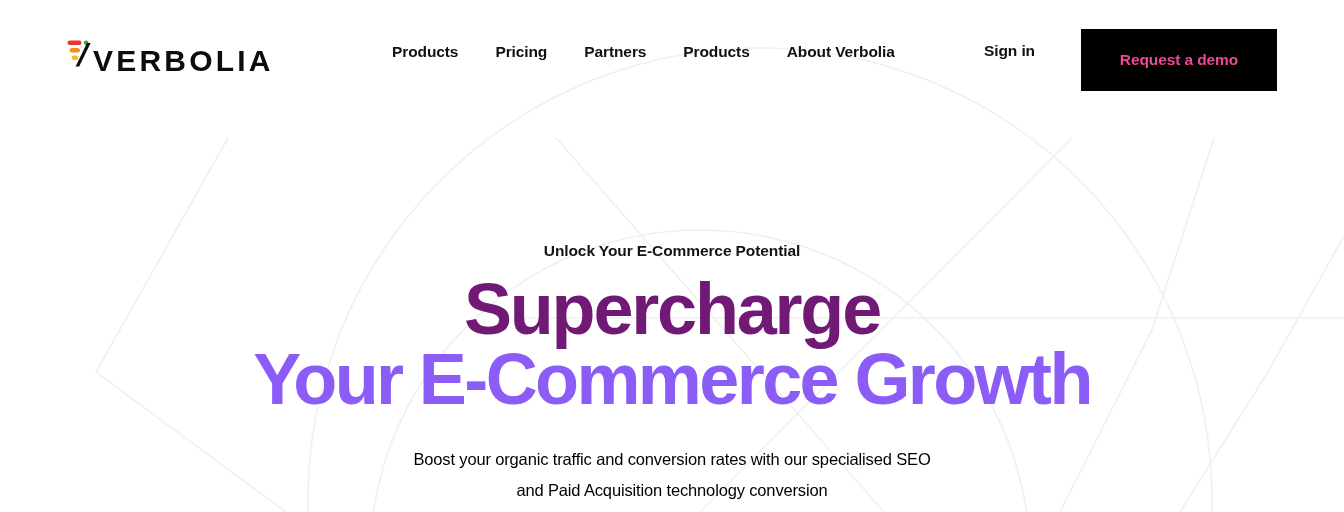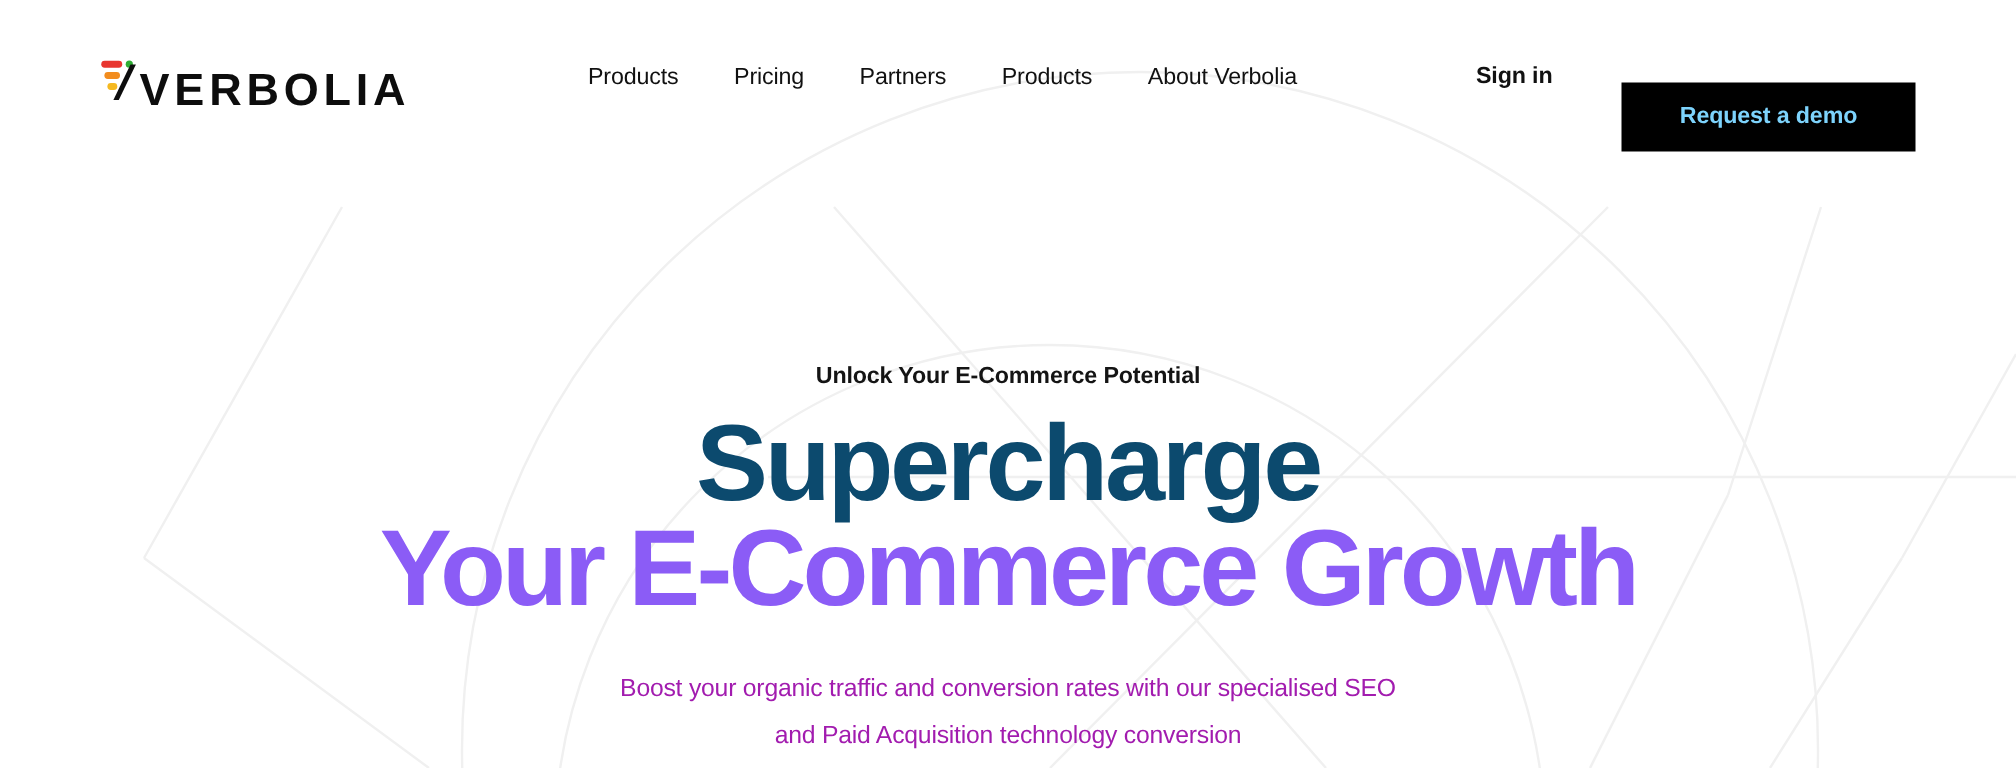--- a/index.html
+++ b/index.html
@@ -74,21 +74,21 @@
     top: 0;
     height: 104px;
     display: flex;
     align-items: center;
     gap: 0px;
   }
 
   .nav-link {
     font-family: "Liberation Sans", sans-serif;
     font-size: 15.5px;
-    font-weight: 400;
+    font-weight: 700;
     color: #111111;
     text-decoration: none;
     white-space: nowrap;
     letter-spacing: -0.1px;
     padding: 10px 0;
     margin-right: 37px;
   }
 
   .nav-link:last-child { margin-right: 0; }
 
@@ -103,34 +103,33 @@
     text-decoration: none;
     white-space: nowrap;
     letter-spacing: -0.1px;
   }
 
   #cta-demo-button {
     position: absolute;
     left: 1081px;
     top: 29px;
     width: 196px;
-    height: 46px;
+    height: 62px;
     background: #000000;
-    color: #7dd3fc;
+    color: #ec4899;
     border: none;
     font-family: "Liberation Sans", sans-serif;
     font-size: 15.5px;
     font-weight: 700;
     letter-spacing: -0.1px;
     cursor: pointer;
     display: flex;
     align-items: center;
     justify-content: center;
     white-space: nowrap;
-    margin-top: 26px;
   }
 
   
   #hero-section {
     position: absolute;
     top: 0;
     left: 0;
     width: 1176px;
     height: 512px;
     z-index: 5;
@@ -157,21 +156,21 @@
     width: 1344px;
     font-family: "Liberation Sans", sans-serif;
     font-weight: 700;
     line-height: 1;
   }
 
   #headline-line-1 {
     display: block;
     font-size: 72px;
     font-weight: 700;
-    color: #0c4a6e;
+    color: #701a75;
     letter-spacing: -2.2px;
     line-height: 74px;
   }
 
   #headline-line-2 {
     display: block;
     font-size: 72px;
     font-weight: 700;
     color: #8b5cf6;
     letter-spacing: -2.6px;
@@ -180,21 +179,21 @@
   }
 
   #hero-subtext {
     position: absolute;
     top: 444px;
     left: 0;
     width: 1344px;
     font-family: "Liberation Sans", sans-serif;
     font-size: 16.5px;
     font-weight: 400;
-    color: #a21caf;
+    color: #000000;
     line-height: 31px;
     letter-spacing: -0.15px;
   }
 
   .subtext-line { display: block; }
 </style>
 </head>
 <body>
 
 <svg id="bg-decoration" viewBox="0 0 1344 512" preserveAspectRatio="none" aria-hidden="true">

